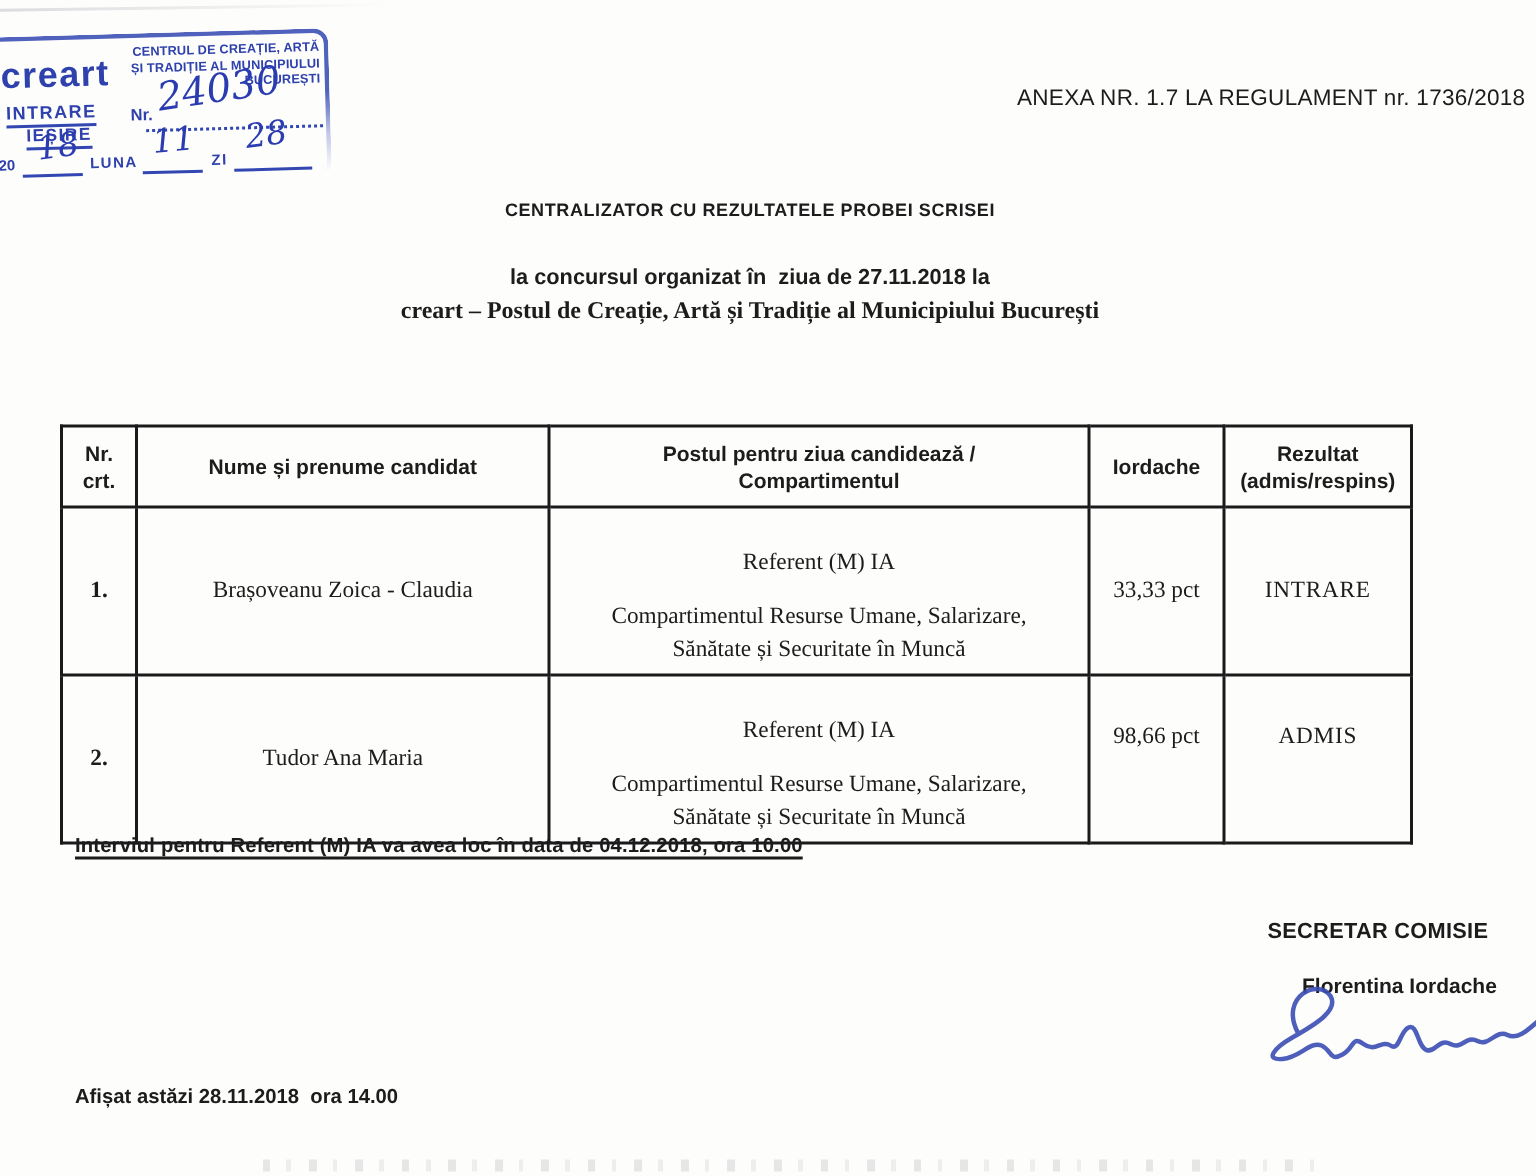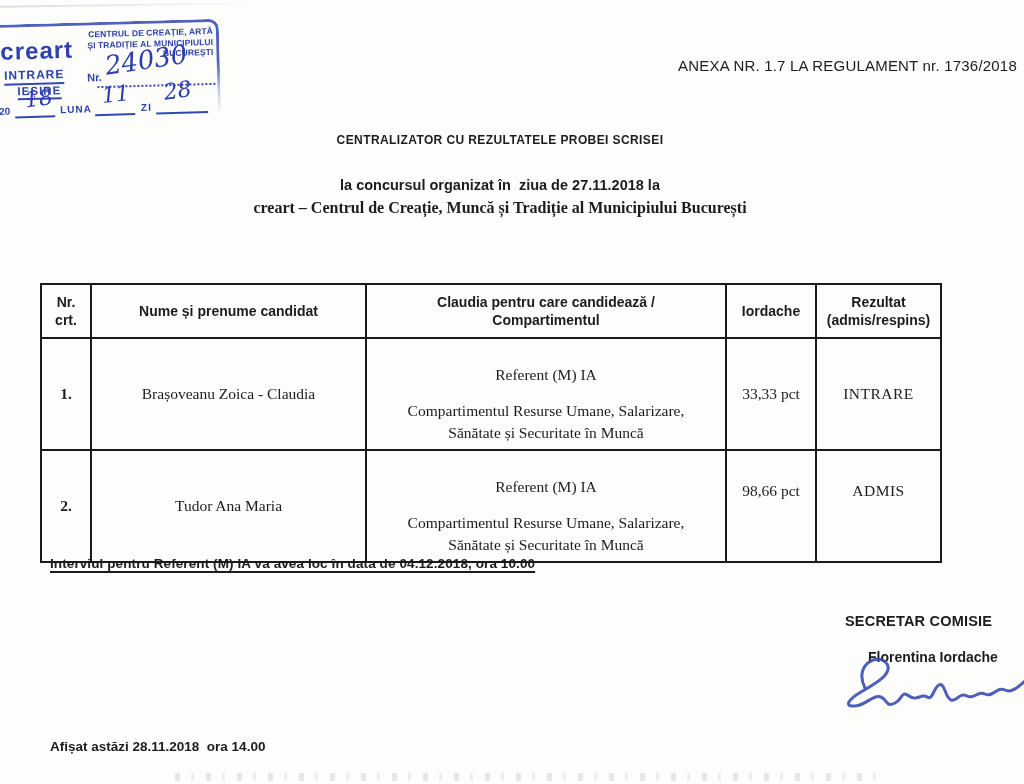--- a/index.html
+++ b/index.html
@@ -56,21 +56,21 @@
   tr.row-1{height:90px;}
   tr.row-2{height:93px;}
   tr.row-2 td.cell-score,tr.row-2 td.cell-result{vertical-align:middle;padding-bottom:34px;}
   td.cell-result{letter-spacing:.5px;}
   
   .interview{position:absolute;left:50px;top:556px;font-size:13.5px;font-weight:700;white-space:nowrap;
     text-decoration:underline;text-decoration-thickness:2px;text-underline-offset:3px;letter-spacing:.1px;}
   .secretary-title{position:absolute;left:845px;top:613px;font-size:14.5px;font-weight:700;white-space:nowrap;letter-spacing:.2px;}
   .secretary-name{position:absolute;left:868px;top:649px;font-size:14px;font-weight:700;white-space:nowrap;}
   .signature-svg{position:absolute;left:835px;top:652px;width:200px;height:64px;}
-  .posted{position:absolute;left:50px;top:723px;font-size:13.5px;font-weight:700;white-space:pre;margin-top:16px;}
+  .posted{position:absolute;left:50px;top:723px;font-size:13.5px;font-weight:700;white-space:pre;}
 </style>
 </head>
 <body>
 
 <div class="scan-top-line"></div>
 <div class="scan-bottom-noise"></div>
 
 <div class="stamp">
   <div class="stamp-border"></div>
   <span class="creart-logo">creart</span>
@@ -92,36 +92,36 @@
   <span class="hand hand-luna">11</span>
   <span class="stamp-zi">ZI</span>
   <span class="uline-3"></span>
   <span class="hand hand-zi">28</span>
 </div>
 
 <div class="annex">ANEXA NR. 1.7 LA REGULAMENT nr. 1736/2018</div>
 
 <div class="center-band doc-title">CENTRALIZATOR CU REZULTATELE PROBEI SCRISEI</div>
 <div class="center-band doc-sub1">la concursul organizat în  ziua de 27.11.2018 la</div>
-<div class="center-band doc-sub2">creart – Centrul de Creație, Muncă și Tradiție al Municipiului București</div>
+<div class="center-band doc-sub2">creart – Postul de Creație, Artă și Tradiție al Municipiului București</div>
 
 <table class="results">
   <colgroup>
     <col style="width:50px">
       <col style="width:275px">
       <col style="width:360px">
     <col style="width:90px">
       <col style="width:125px">
   </colgroup>
   <thead>
     <tr>
       <th>Nr.
 crt.</th>
       <th>Nume și prenume candidat</th>
-      <th>Claudia pentru care candidează  /
+      <th>Postul pentru ziua candidează  /
 Compartimentul</th>
       <th>Iordache</th>
       <th>Rezultat
 (admis/respins)</th>
     </tr>
   </thead>
   <tbody>
     <tr class="row-1">
       <td class="cell-nr">1.</td>
       <td class="cell-name">Brașoveanu Zoica - Claudia</td>

